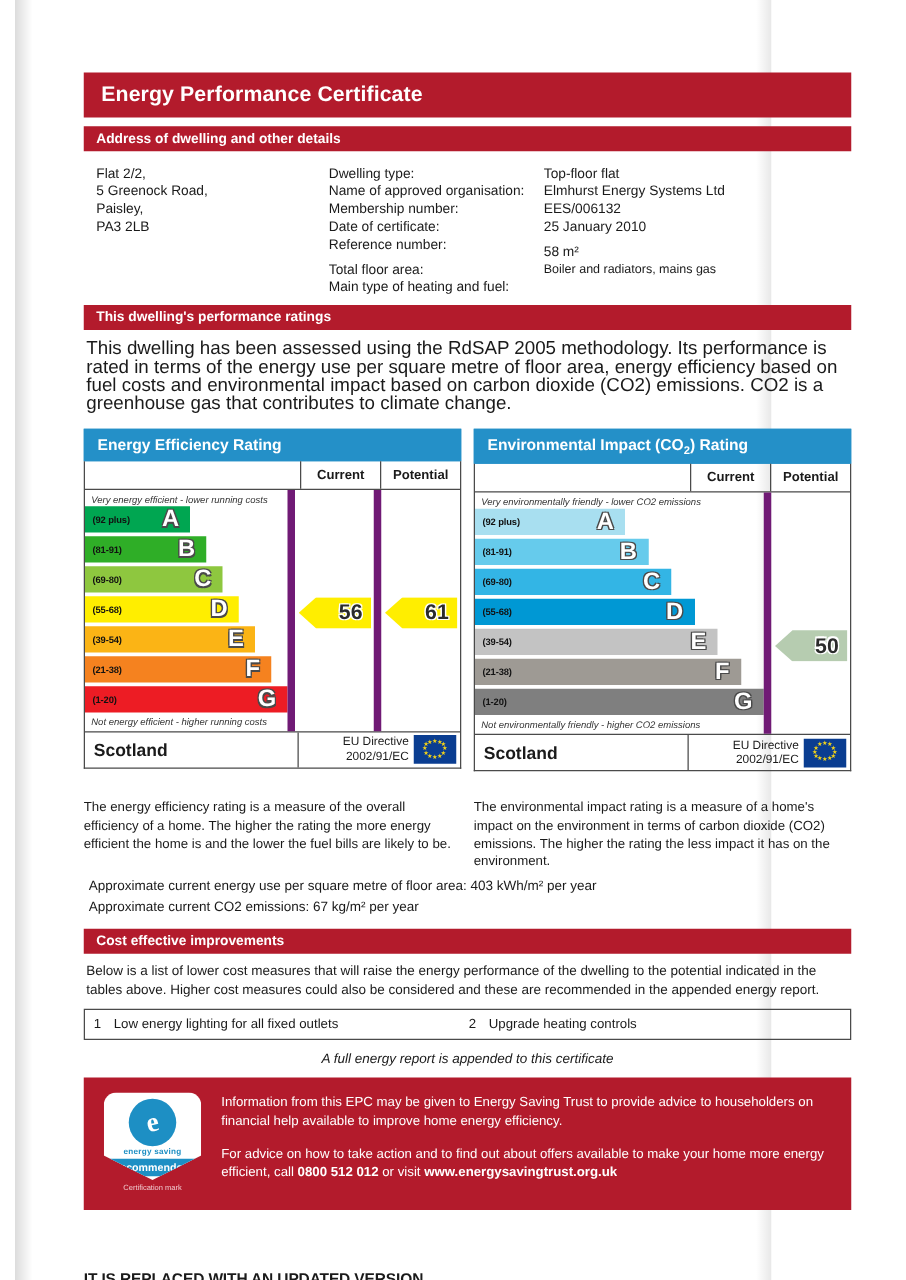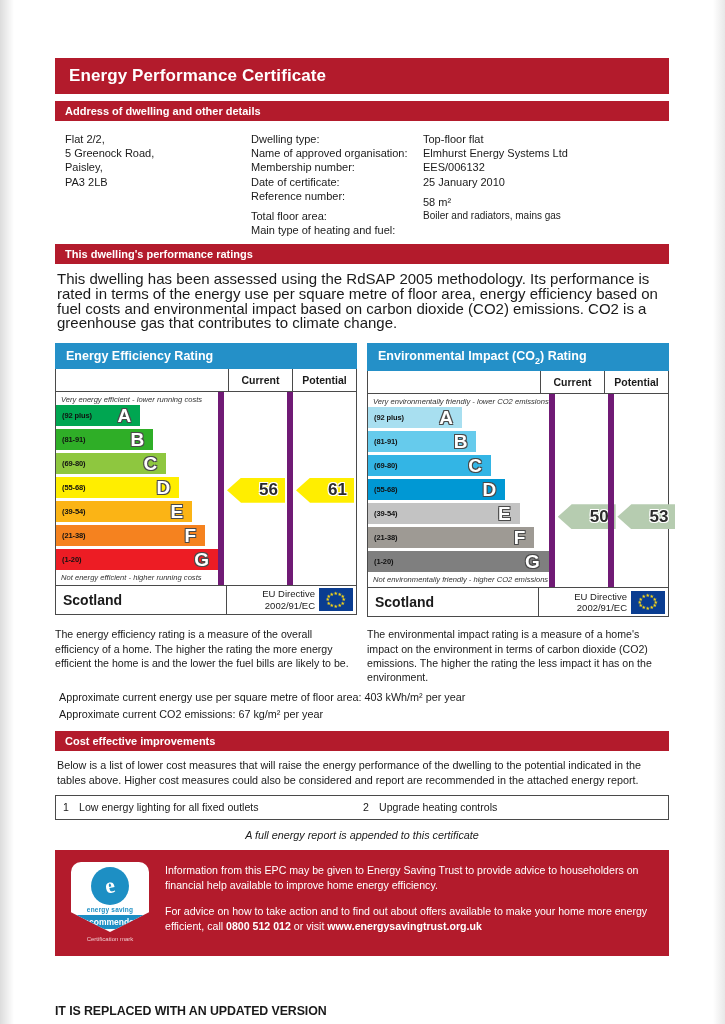--- a/index.html
+++ b/index.html
@@ -10,22 +10,22 @@
   body {
     width: 725px;
     height: 1024px;
     font-family: "Liberation Sans", sans-serif;
     color: #1a1a1a;
     position: relative;
     overflow: hidden;
   }
   .page {
     position: absolute;
-    left: 0; top: 0;
-    width: 725px; height: 1024px;
+    left: 12px; top: 0;
+    width: 605px; height: 1024px;
     box-sizing: border-box;
     padding: 0;
   }
   .edge-shadow {
     position: absolute;
     left: 0; top: 0; bottom: 0;
     width: 14px;
     background: linear-gradient(to right, #dcdcdc, #ffffff);
     pointer-events: none;
   }
@@ -224,21 +224,21 @@
     position: absolute;
     color: #f5d417;
     font-size: 5px;
     line-height: 5px;
   }
 
   
   .explain {
     display: flex;
     gap: 10px;
-    margin-top: 10px;
+    margin-top: 22px;
   }
   .explain div {
     width: 302px;
     font-size: 10.6px;
     line-height: 14.2px;
   }
   .approx {
     font-size: 10.8px;
     line-height: 15.5px;
     margin-top: 6px;
@@ -516,23 +516,20 @@
               </div>
               <div class="band" style="width: 100%; background: rgb(127, 127, 127);">
                 <span class="band-range">(1-20)</span>
                 <span class="band-letter">G</span>
               </div>
               <div class="scale-note">Not environmentally friendly - higher CO2 emissions</div>
             </div>
             <div class="col-cur">
               <div class="arrow" style="background: rgb(182, 204, 176); top: 110px;">50</div>
             </div>
-            <div class="col-pot">
-              <div class="arrow" style="background: rgb(182, 204, 176); top: 110px;">53</div>
-            </div>
           </div>
           <div class="chart-foot">
             <div class="foot-country">Scotland</div>
             <div class="foot-eu">
               <div class="eu-text">
                 <div>EU Directive</div>
                 <div>2002/91/EC</div>
               </div>
               <div class="eu-flag">
                   <div class="eu-star" style="left: 14.5px; top: 2.5px;">★</div>
@@ -556,21 +553,21 @@
 
     <div class="explain">
       <div>The energy efficiency rating is a measure of the overall efficiency of a home. The higher the rating the more energy efficient the home is and the lower the fuel bills are likely to be.</div>
       <div>The environmental impact rating is a measure of a home's impact on the environment in terms of carbon dioxide (CO2) emissions. The higher the rating the less impact it has on the environment.</div>
     </div>
 
     <div class="approx">Approximate current energy use per square metre of floor area: 403 kWh/m² per year</div>
     <div class="approx" style="margin-top:1px">Approximate current CO2 emissions: 67 kg/m² per year</div>
 
     <div class="sec-bar" style="margin-top:9px">Cost effective improvements</div>
-    <div class="impr-para">Below is a list of lower cost measures that will raise the energy performance of the dwelling to the potential indicated in the tables above. Higher cost measures could also be considered and report are recommended in the attached energy report.</div>
+    <div class="impr-para">Below is a list of lower cost measures that will raise the energy performance of the dwelling to the potential indicated in the tables above. Higher cost measures could also be considered and these are recommended in the appended energy report.</div>
 
     <div class="impr-table">
       <div class="impr-cell impr-cell-1">
         <span class="impr-num">1</span>
         <span>Low energy lighting for all fixed outlets</span>
       </div>
       <div class="impr-cell">
         <span class="impr-num">2</span>
         <span>Upgrade heating controls</span>
       </div>

